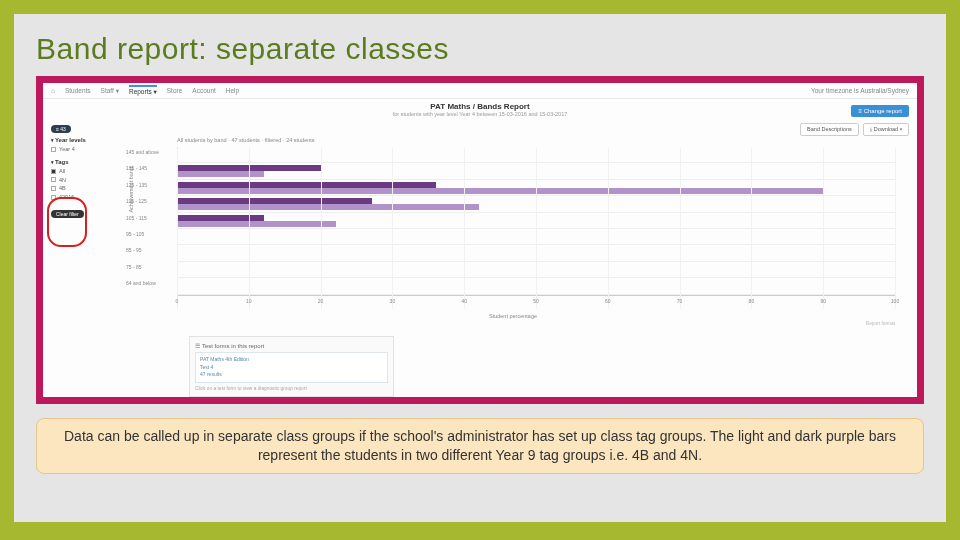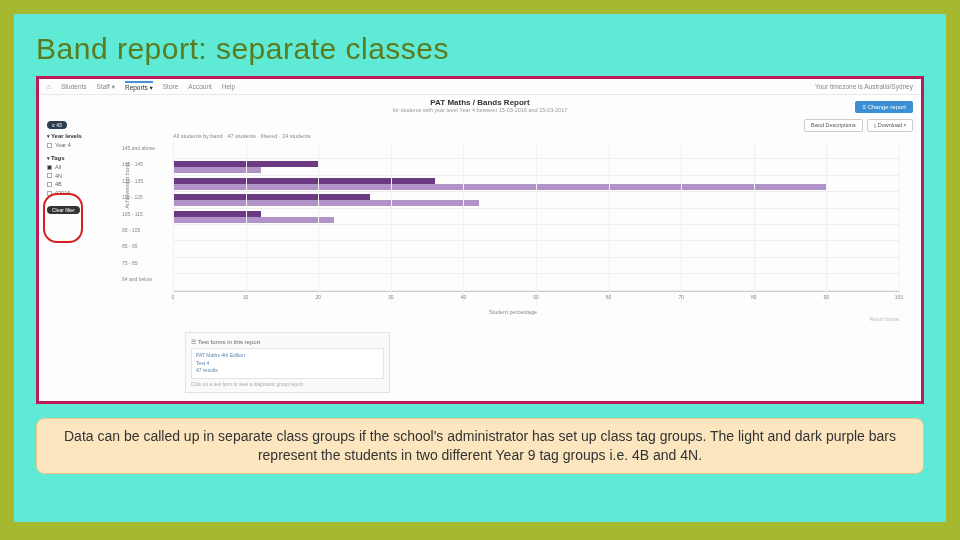--- a/index.html
+++ b/index.html
@@ -1,25 +1,25 @@
 <!DOCTYPE html>
 <html><head>
 <meta charset="utf-8">
 <style>
   * { box-sizing: border-box; margin: 0; padding: 0; }
   body { font-family: -apple-system, "Segoe UI", Helvetica, Arial, sans-serif;
          background: #fff; width: 960px; height: 540px; position: relative; }
   .slide-border { position: absolute; inset: 0; border: 14px solid #a6b82f;
                   border-bottom-width: 18px; }
-  .slide-content { position: absolute; inset: 14px 14px 18px 14px; background: #5eead4;
+  .slide-content { position: absolute; inset: 14px 14px 18px 14px; background: #e5e5e5;
                    padding: 18px 22px 10px 22px; }
   .slide-title { font-size: 30px; font-weight: 400; color: #5b7b1f; letter-spacing: .5px;
                  margin-bottom: 10px; }
   
-  .app-shot { border: 3px solid #be185d; background: #fdfdfd; height: 328px;
+  .app-shot { border: 7px solid #be185d; background: #fdfdfd; height: 328px;
               position: relative; overflow: hidden; font-size: 7px; color: #555; }
   
   .topnav { display: flex; justify-content: space-between; align-items: center;
             height: 16px; padding: 0 8px; border-bottom: 1px solid #e8e8e8;
             font-size: 6.5px; color: #888; }
   .topnav-left { display: flex; gap: 10px; align-items: center; }
   .topnav-left span { cursor: pointer; }
   .nav-active { color: #333; border-top: 2px solid #4a90d9; padding-top: 1px; }
   
   .report-head { text-align: center; padding: 3px 0 2px; }

